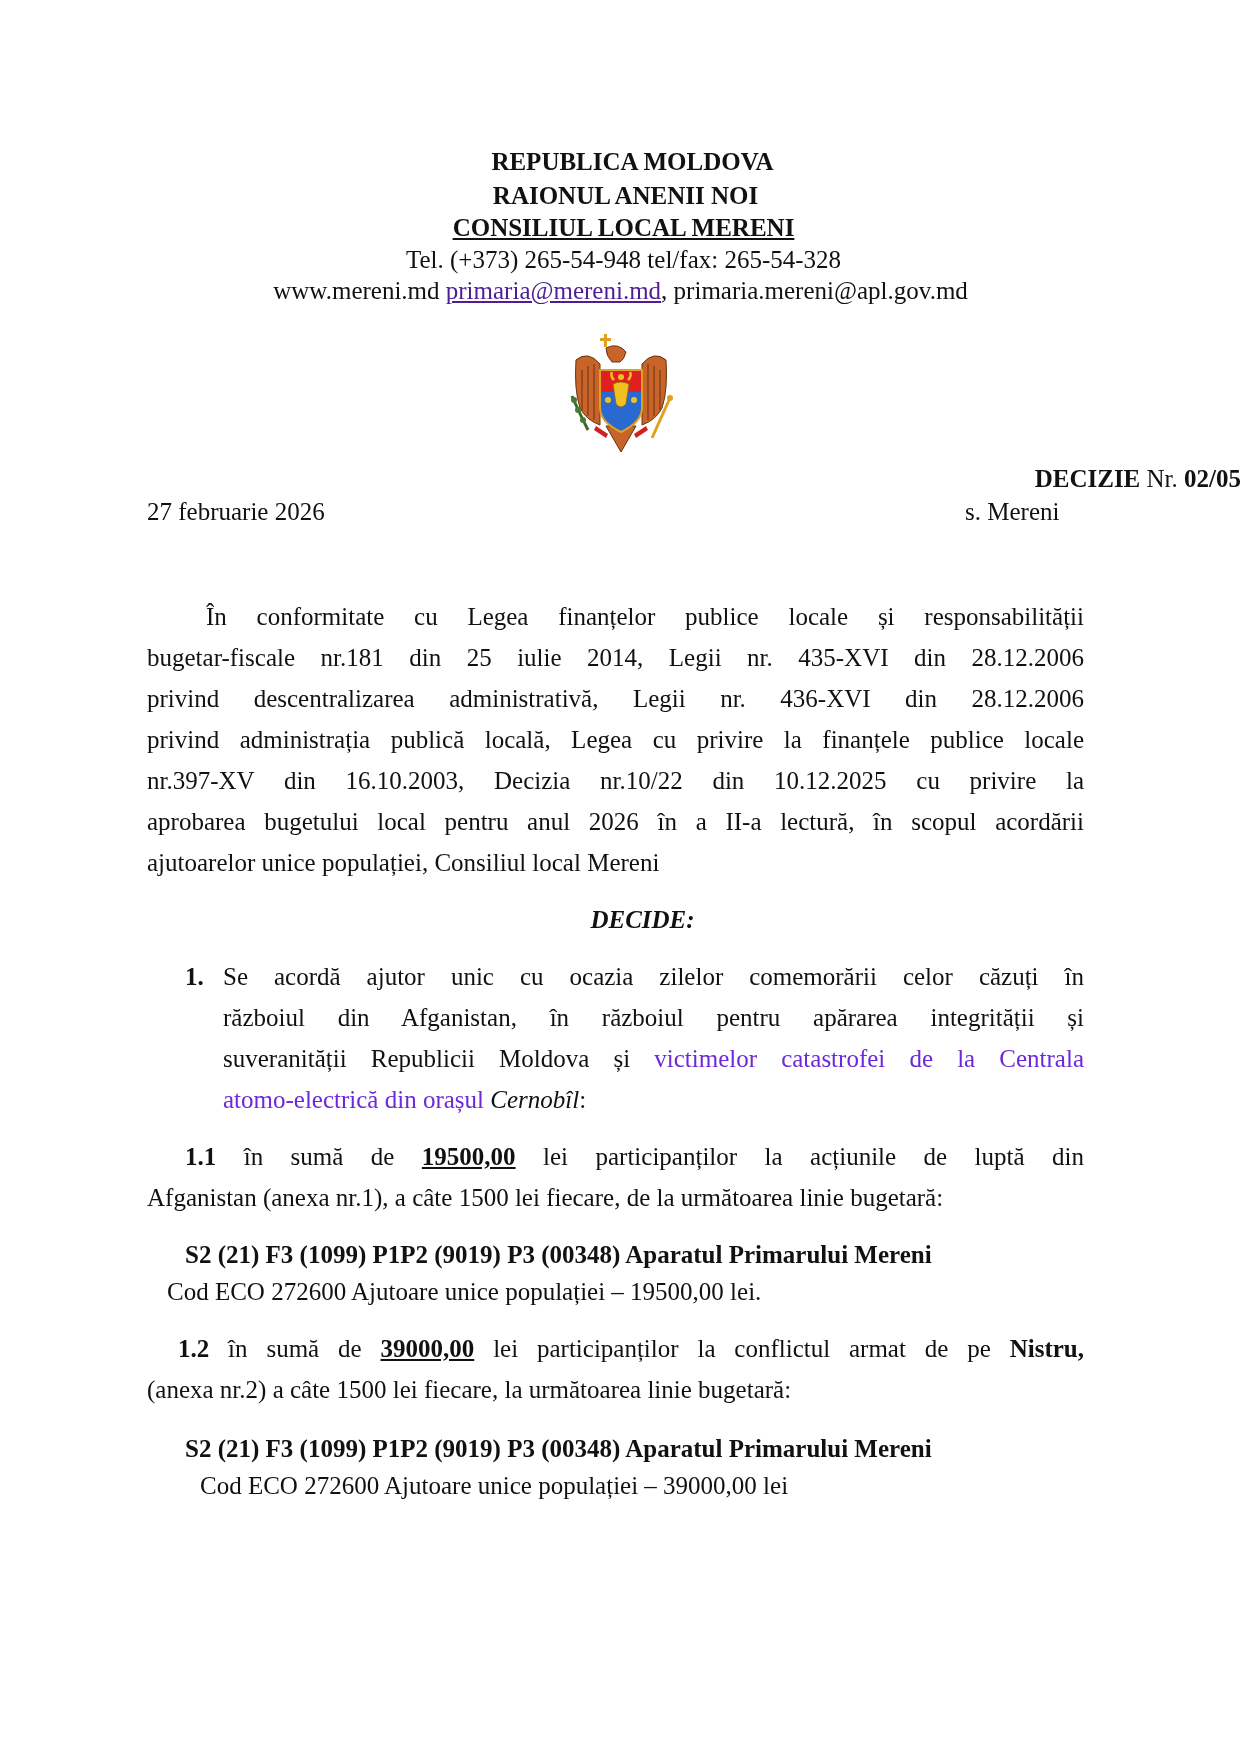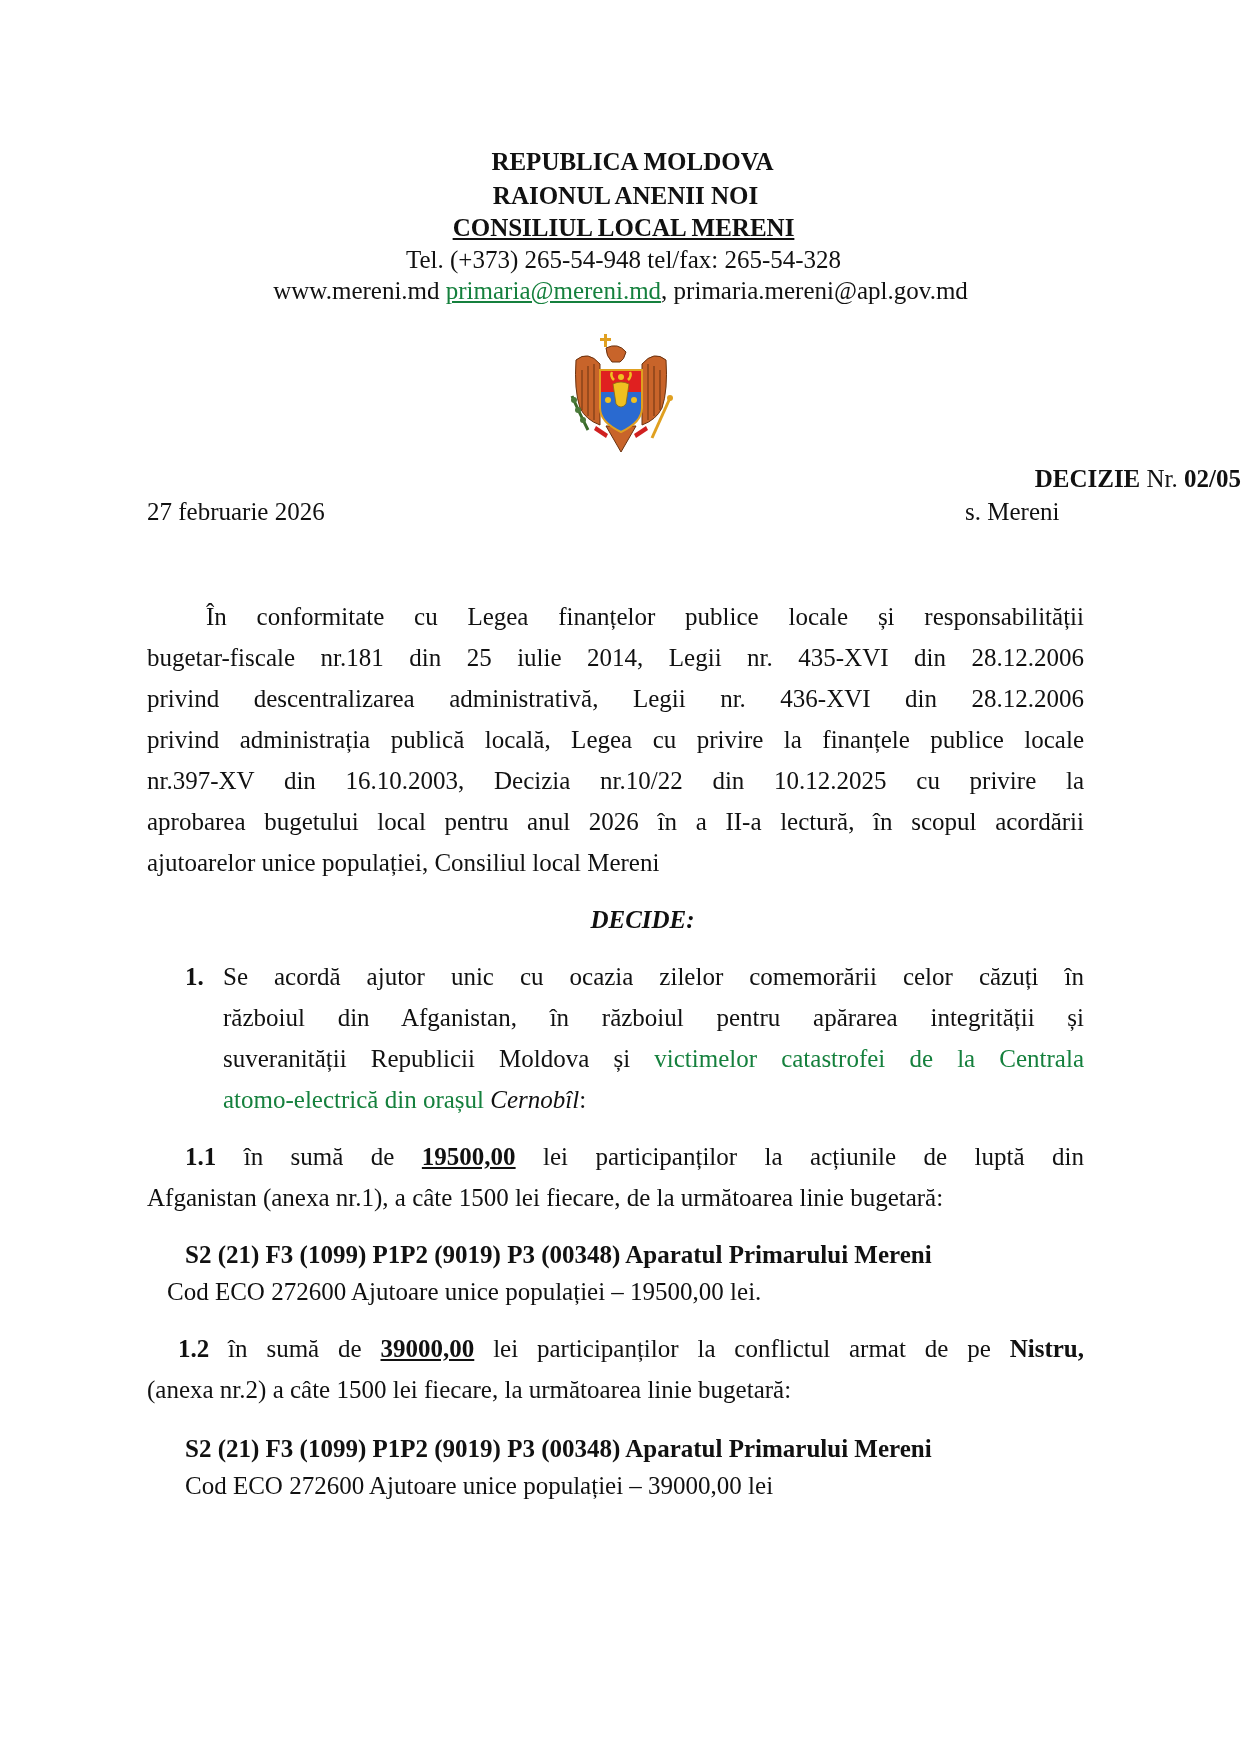--- a/index.html
+++ b/index.html
@@ -6,28 +6,28 @@
   body {
     width: 1241px; height: 1755px; position: relative; overflow: hidden;
     font-family: "Liberation Serif", "DejaVu Serif", serif;
     color: #111111;
   }
   .page { position: absolute; left: 0; top: 0; width: 1241px; height: 1755px; }
   .abs { position: absolute; white-space: nowrap; }
   .hdr { font-size: 25px; font-weight: bold; text-align: center; left: 0; width: 1241px; }
   .hdr span { display: inline-block; }
   .contact { font-size: 25px; text-align: center; left: 0; width: 1241px; }
-  .link { color: #15803d; text-decoration: underline; }
+  .link { color: #4c1d95; text-decoration: underline; }
   .u { text-decoration: underline; }
   .body-text { font-size: 25px; line-height: 36px; }
   .just { position: absolute; left: 147px; width: 937px; text-align: justify; text-align-last: justify; white-space: nowrap; }
   .left { position: absolute; white-space: nowrap; }
   .b { font-weight: bold; }
   .i { font-style: italic; }
-  .gray { color: #15803d; }
+  .gray { color: #6d28d9; }
   .coat { position: absolute; left: 566px; top: 330px; width: 110px; height: 125px; }
 </style>
 </head>
 <body>
 
 <div class="page">
 
   <div class="abs hdr" style="top:148px; padding-left:24px; box-sizing:border-box;">REPUBLICA MOLDOVA</div>
   <div class="abs hdr" style="top:182px; padding-left:10px; box-sizing:border-box;">RAIONUL ANENII NOI</div>
   <div class="abs hdr" style="top:214px; padding-left:6px; box-sizing:border-box;">
@@ -115,16 +115,16 @@
     <div class="left b" style="top:1237px; left:185px;">S2 (21) F3 (1099) P1P2 (9019) P3 (00348) Aparatul Primarului Mereni</div>
     <div class="left" style="top:1274px; left:167px;">Cod ECO 272600  Ajutoare unice populației  – 19500,00 lei.</div>
   </div>
 
   <div class="body-text">
     <div class="just" style="top:1331px; left:178px; width:906px;">
       <span class="b">1.2</span><span> în sumă de </span><span class="b u">39000,00</span><span> lei participanților la conflictul armat de pe </span><span class="b">Nistru,</span>
     </div>
     <div class="left" style="top:1372px; left:147px;">(anexa nr.2) a câte 1500 lei fiecare, la următoarea linie bugetară:</div>
     <div class="left b" style="top:1431px; left:185px;">S2 (21) F3 (1099) P1P2 (9019) P3 (00348) Aparatul Primarului Mereni</div>
-    <div class="left" style="top:1468px; left:185px;">Cod ECO 272600  Ajutoare unice populației  – 39000,00 lei</div>
+    <div class="left" style="top:1468px; left:200px;">Cod ECO 272600  Ajutoare unice populației  – 39000,00 lei</div>
   </div>
 
 </div>
 
 </body></html>

